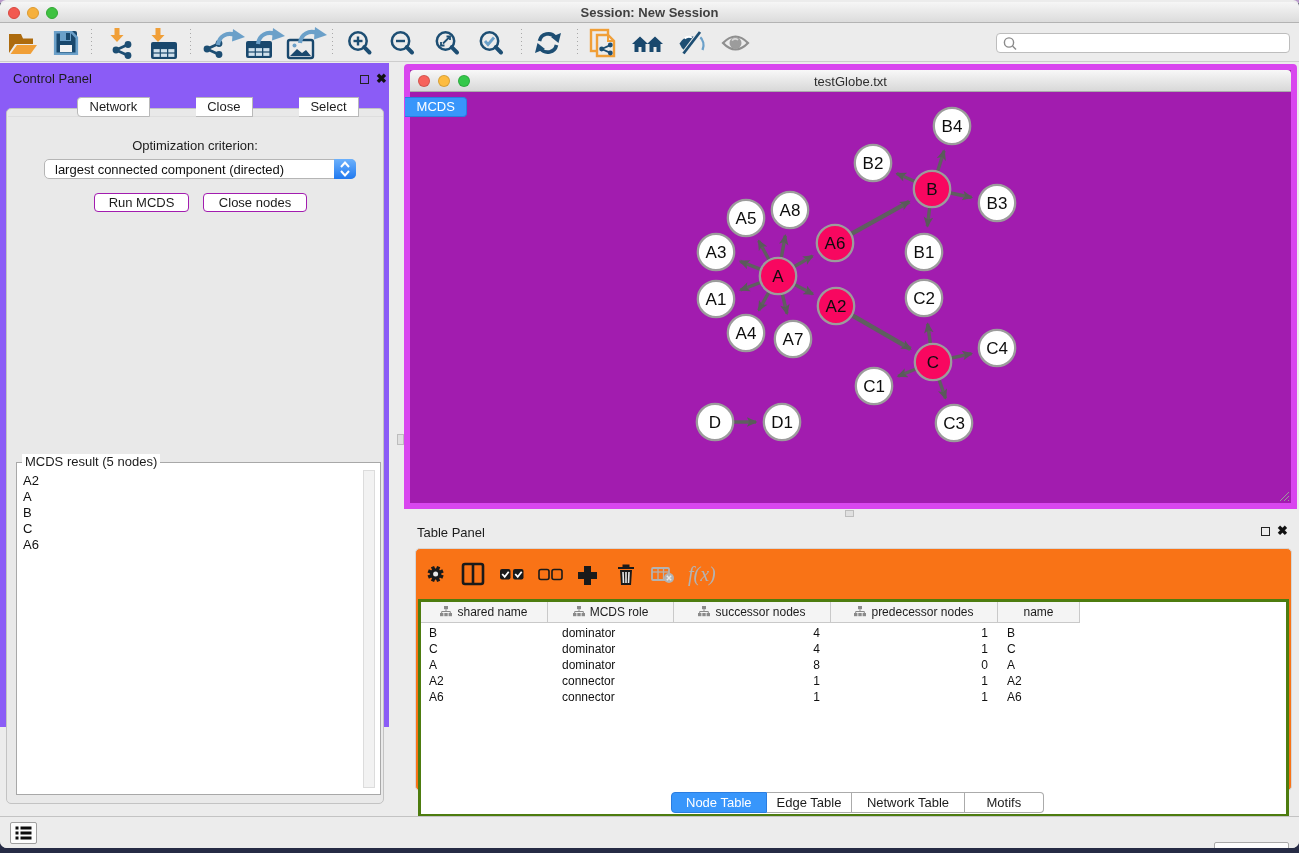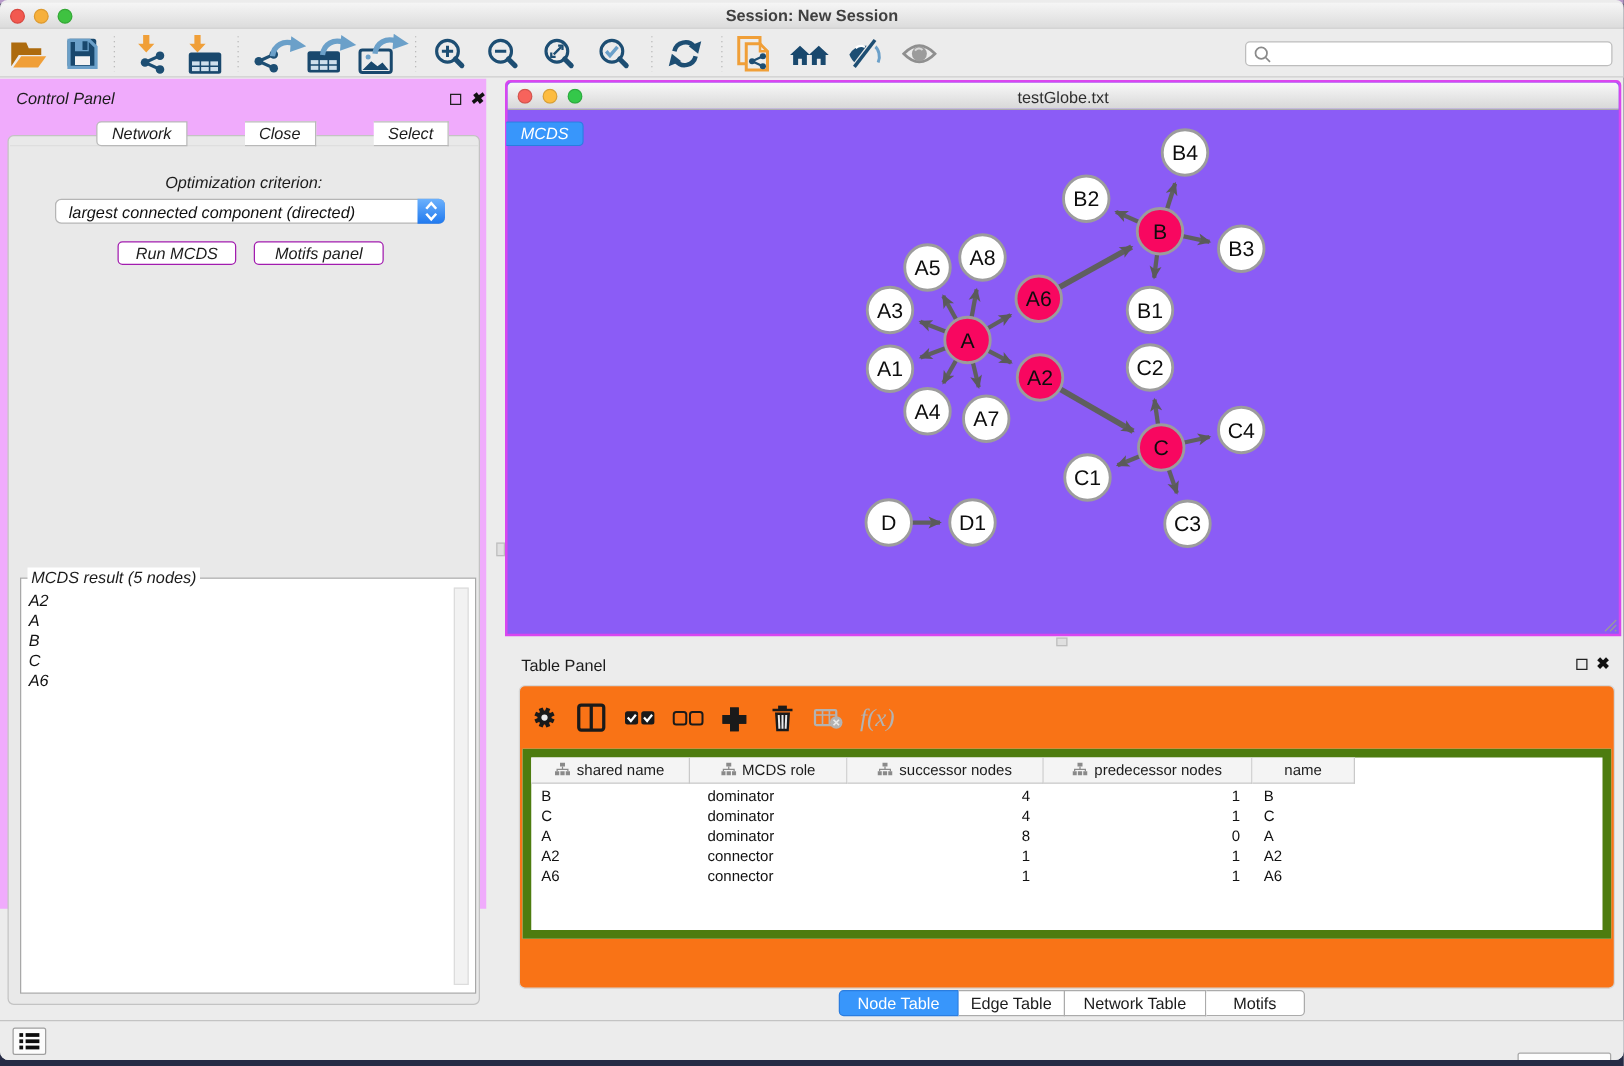--- a/index.html
+++ b/index.html
@@ -9,40 +9,40 @@
 .titlebar{position:absolute;left:0;top:2px;width:1299px;height:21px;background:linear-gradient(#f6f6f6,#dcdcdc);border-bottom:1px solid #b3b3b3;border-radius:6px 6px 0 0;font-weight:bold;}
 .tl{position:absolute;border-radius:50%;width:12px;height:12px;top:5px;}
 .title-text{position:absolute;width:100%;text-align:center;top:3px;font-size:13px;color:#404040;}
 .toolbar{position:absolute;left:0;top:23px;width:1299px;height:39px;background:#ececec;border-bottom:1px solid #cdcdcd;}
 .vsep{position:absolute;top:6px;height:28px;width:1px;background-image:linear-gradient(#a9a9a9 1px,transparent 1px);background-size:1px 4px;}
 .searchbox{position:absolute;left:996px;top:10px;width:294px;height:20px;background:#fff;border:1px solid #bdbdbd;border-radius:4px;}
 .panel-title{font-size:13px;color:#1c1c1c;}
 .winbtn-sq{position:absolute;width:9px;height:9px;border:1.6px solid #222;}
 .winbtn-x{position:absolute;font-size:13px;font-weight:bold;color:#111;line-height:10px;}
 
-#cp{position:absolute;left:0;top:63px;width:389px;height:664px;background:#f0abfc;font-style:italic;}
+#cp{position:absolute;left:0;top:63px;width:389px;height:664px;background:#8b5cf6;}
 #cp-box{position:absolute;left:6px;top:45px;width:378px;height:696px;border:1px solid #c3c3c3;border-radius:5px;background:#e9e9e9;}
 .tabs{position:absolute;display:flex;z-index:3;}
 .tab{height:20px;border:1px solid #b9b9b9;border-left:none;background:#fff;font-size:13px;color:#1c1c1c;text-align:center;line-height:18px;padding:0 11.5px;}
 .tab.first{border-left:1px solid #b9b9b9;border-radius:4px 0 0 4px;}
 .tab.last{border-radius:0 4px 4px 0;}
 .tab.sel{background:#3896fb;color:#fff;border-color:#2a7de0;}
 .btn{position:absolute;background:#fff;border:1px solid #a21caf;border-radius:4px;font-size:13px;color:#1c1c1c;text-align:center;}
 #fieldset{position:absolute;left:16px;top:399px;width:365px;height:333px;border:1px solid #a8a8a8;background:#fff;}
 #fs-title{position:absolute;left:5px;top:-9px;background:#fff;padding:0 3px;font-size:13px;color:#1c1c1c;}
 #fs-scroll{position:absolute;right:5px;top:7px;width:12px;height:318px;background:#f2f2f2;border:1px solid #dcdcdc;}
 .lst{position:absolute;left:6px;top:10px;font-size:13px;color:#111;line-height:16px;}
 
-#netwin{position:absolute;left:404px;top:64px;width:893px;height:445px;background:#8b5cf6;border:2px solid #d946ef;border-radius:4px 4px 0 0;}
+#netwin{position:absolute;left:404px;top:64px;width:893px;height:445px;background:#a21caf;border:6px solid #d946ef;border-radius:4px 4px 0 0;}
 #netwin .wtb{position:absolute;left:0;top:0;width:100%;height:22px;background:linear-gradient(#f8f8f8,#d8d8d8);border-bottom:1px solid #ababab;border-radius:4px 4px 0 0;}
 #netwin .wtl{position:absolute;border-radius:50%;width:12px;height:12px;top:5px;border:1px solid rgba(0,0,0,0.15);}
 
 #tp{position:absolute;left:389px;top:519px;width:910px;height:296px;}
 #tp-box{position:absolute;left:26px;top:29px;width:877px;height:243px;border:1px solid #d6d6d6;border-radius:5px;background:#f97316;}
-#tbl{position:absolute;left:2px;top:50px;width:871px;height:152px;background:#fff;border:7px solid #4d7c0f;}
+#tbl{position:absolute;left:2px;top:50px;width:871px;height:218px;background:#fff;border:3px solid #4d7c0f;}
 .th{position:absolute;top:0;height:21px;background:#f4f4f4;border-right:1px solid #c9c9c9;border-bottom:1px solid #c9c9c9;font-size:12px;color:#1c1c1c;text-align:center;line-height:21px;}
 .td{position:absolute;font-size:12px;color:#111;line-height:16px;}
 .btab{height:21px;border:1px solid #ababab;border-left:none;background:#fff;font-size:13px;color:#1c1c1c;line-height:19px;padding:0 13px;}
 .btab.first{border-left:1px solid #ababab;border-radius:4px 0 0 4px;}
 .btab.last{border-radius:0 4px 4px 0;}
 .btab.sel{background:#3896fb;color:#fff;border-color:#2a7de0;}
 
 #statusbar{position:absolute;left:0;top:816px;width:1299px;height:32px;background:#ececec;border-top:1px solid #c3c3c3;}
 #membtn{position:absolute;right:10px;top:5px;width:75px;height:23px;background:#fdfdfd;border:1px solid #a8a8a8;border-radius:2px;font-size:13px;color:#111;margin-top:20px;}
 #listbtn{position:absolute;left:10px;top:5px;width:27px;height:22px;background:#fcfcfc;border:1px solid #9f9f9f;border-radius:2px;}
@@ -176,21 +176,21 @@
       <div id="combo" style="position:absolute;left:37px;top:50px;width:312px;height:20px;background:#fff;border:1px solid #b5b5b5;border-radius:5px;">
         <div style="position:absolute;left:10px;top:2px;font-size:13px;color:#111;">largest connected component (directed)</div>
         <div style="position:absolute;right:-1px;top:-1px;width:22px;height:20px;background:linear-gradient(#6cb1fc,#2079ef);border-radius:0 5px 5px 0;">
           <svg width="22" height="20">
               <path d="M7 8 L11 3.5 L15 8" fill="none" stroke="#fff" stroke-width="2"></path>
               <path d="M7 12 L11 16.5 L15 12" fill="none" stroke="#fff" stroke-width="2"></path>
             </svg>
         </div>
       </div>
       <div class="btn" style="left:87px;top:84px;width:95px;height:19px;line-height:17px;">Run MCDS</div>
-      <div class="btn" style="left:196px;top:84px;width:104px;height:19px;line-height:17px;">Motifs panel</div>
+      <div class="btn" style="left:196px;top:84px;width:104px;height:19px;line-height:17px;">Close nodes</div>
     </div>
     <div id="fieldset">
       <div id="fs-title">MCDS result (5 nodes)</div>
       <div class="lst">A2<br>A<br>B<br>C<br>A6</div>
       <div id="fs-scroll"></div>
     </div>
   </div>
 
   <div id="netwin">
     <div class="wtb">

